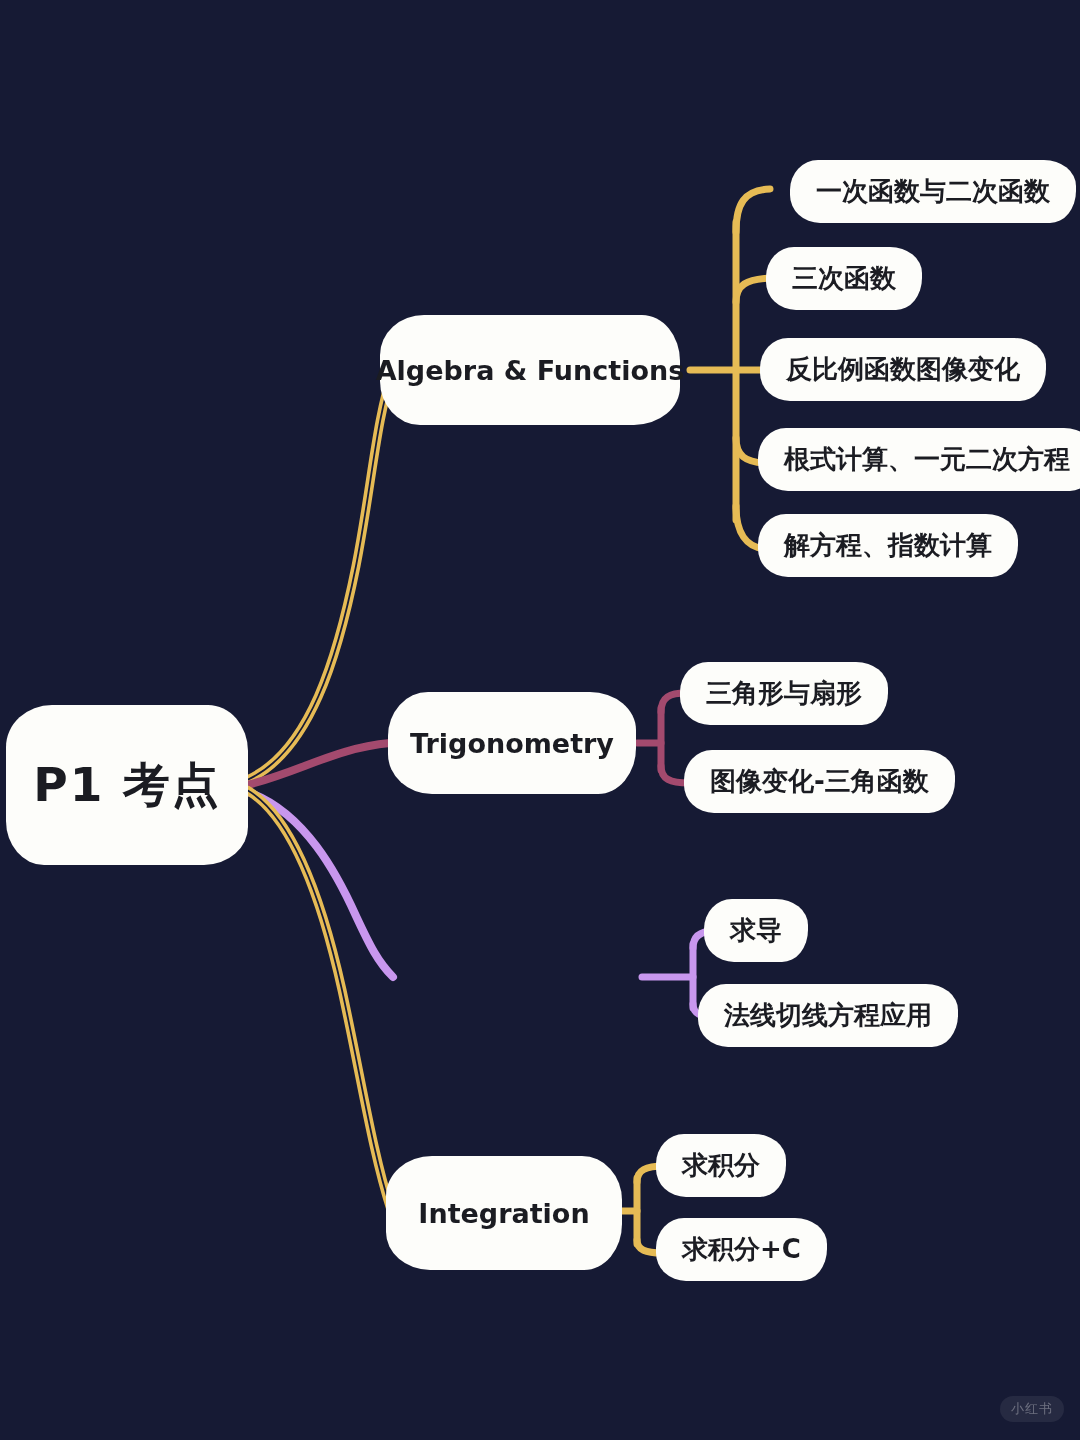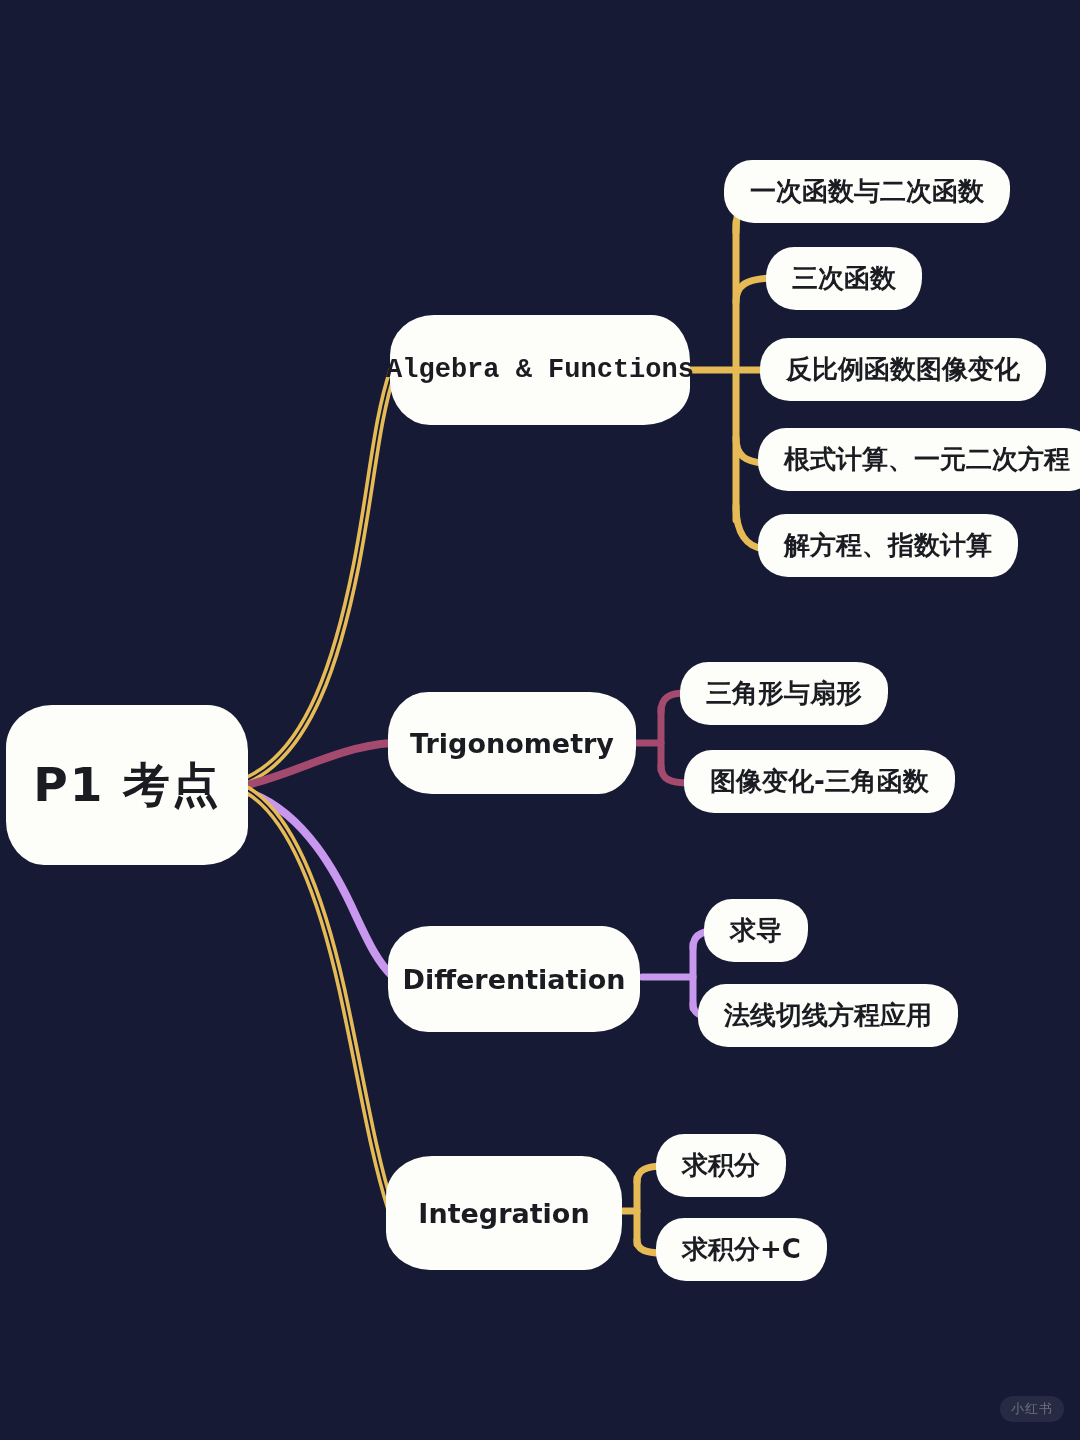--- a/index.html
+++ b/index.html
@@ -29,44 +29,43 @@
     white-space: nowrap;
     box-sizing: border-box;
   }
   .node-root {
     left: 6px; top: 705px; width: 242px; height: 160px;
     border-radius: 46px 40px 44px 38px / 42px 46px 38px 44px;
     font-size: 47px; letter-spacing: 2px;
   }
   .node-topic { font-size: 27px; }
   .node-algebra {
-    left: 390px; top: 315px; width: 300px; height: 110px;
+    left: 380px; top: 315px; width: 300px; height: 110px;
     border-radius: 44px 38px 46px 40px / 40px 46px 38px 44px;
-    font-family: Liberation Mono, monospace;
   }
   .node-trig {
     left: 388px; top: 692px; width: 248px; height: 102px;
     border-radius: 40px 46px 38px 44px / 44px 38px 46px 40px;
     text-align: right;
   }
   .node-diff {
     left: 388px; top: 926px; width: 252px; height: 106px;
     border-radius: 42px 38px 46px 40px / 38px 46px 40px 44px;
   }
   .node-int {
     left: 386px; top: 1156px; width: 236px; height: 114px;
     border-radius: 46px 40px 38px 44px / 40px 44px 46px 38px;
   }
   .node-child {
     font-size: 26px;
     padding: 14px 26px;
     min-height: 58px;
     border-radius: 28px 32px 26px 30px / 30px 26px 32px 28px;
   }
-  .a1 { left: 724px; top: 160px; }
+  .a1 { left: 790px; top: 160px; }
   .a2 { left: 766px; top: 247px; }
   .a3 { left: 760px; top: 338px; }
   .a4 { left: 758px; top: 428px; }
   .a5 { left: 758px; top: 514px; }
   .t1 { left: 680px; top: 662px; }
   .t2 { left: 684px; top: 750px; }
   .d1 { left: 704px; top: 899px; }
   .d2 { left: 698px; top: 984px; }
   .i1 { left: 656px; top: 1134px; }
   .i2 { left: 656px; top: 1218px; text-align: right; }
@@ -159,23 +158,20 @@
   <div class="node node-topic node-trig">
     <span>Trigonometry</span>
   </div>
   <div class="node node-child t1">
     <span>三角形与扇形</span>
   </div>
   <div class="node node-child t2">
     <span>图像变化-三角函数</span>
   </div>
 
-  <div class="node node-topic node-diff">
-    <span>Differentiation</span>
-  </div>
   <div class="node node-child d1">
     <span>求导</span>
   </div>
   <div class="node node-child d2">
     <span>法线切线方程应用</span>
   </div>
 
   <div class="node node-topic node-int">
     <span>Integration</span>
   </div>

